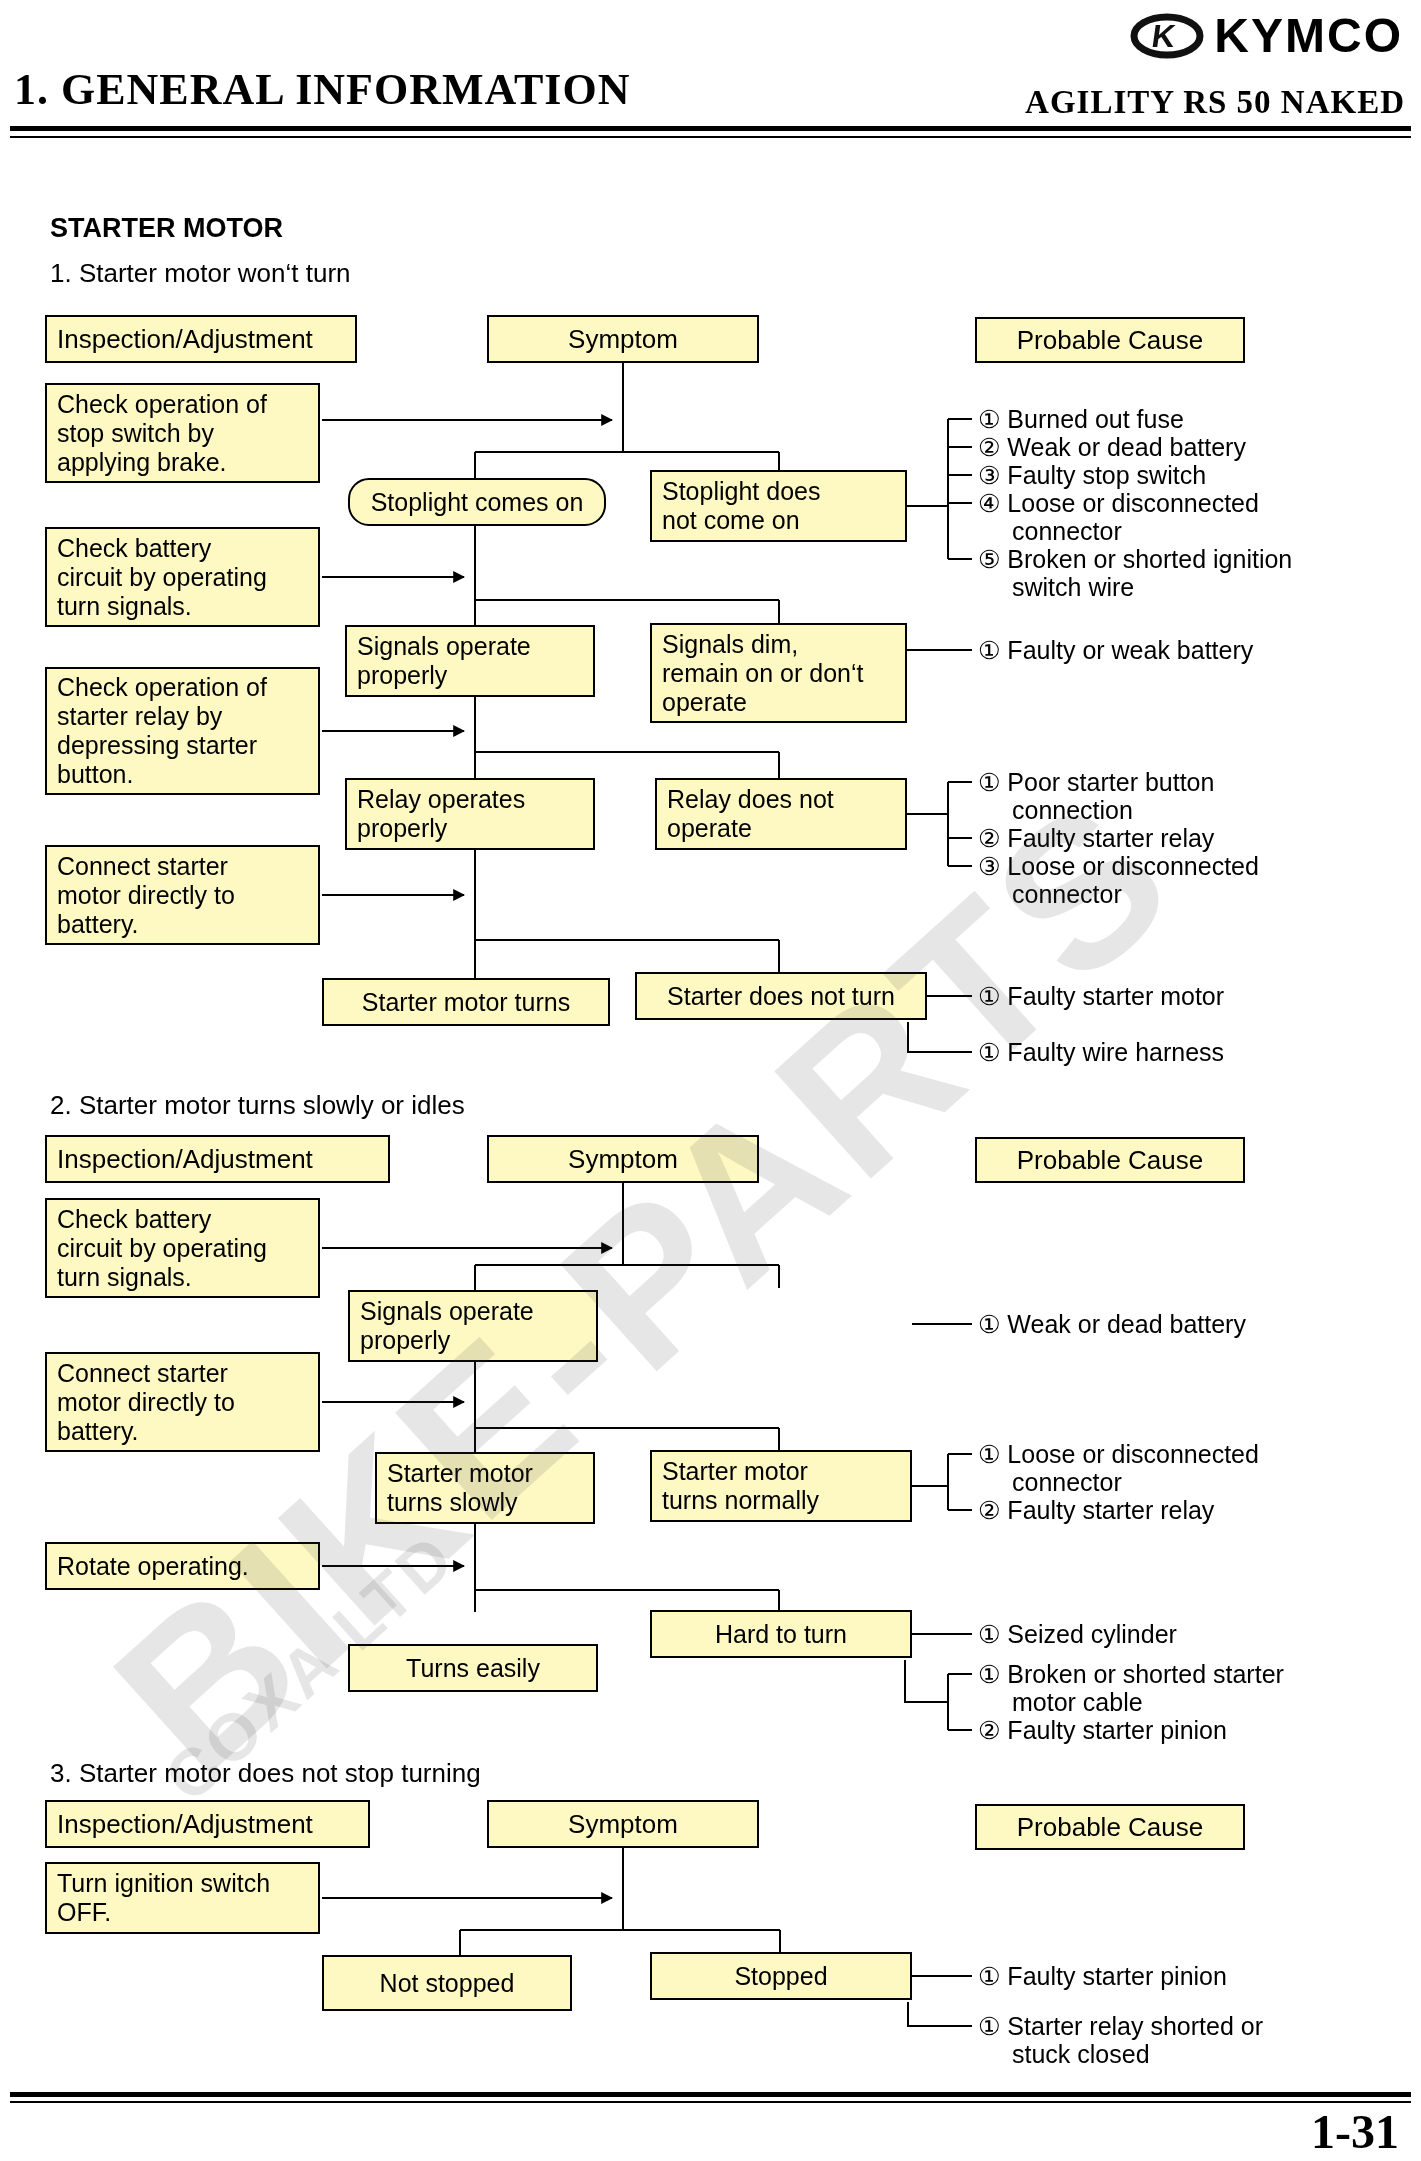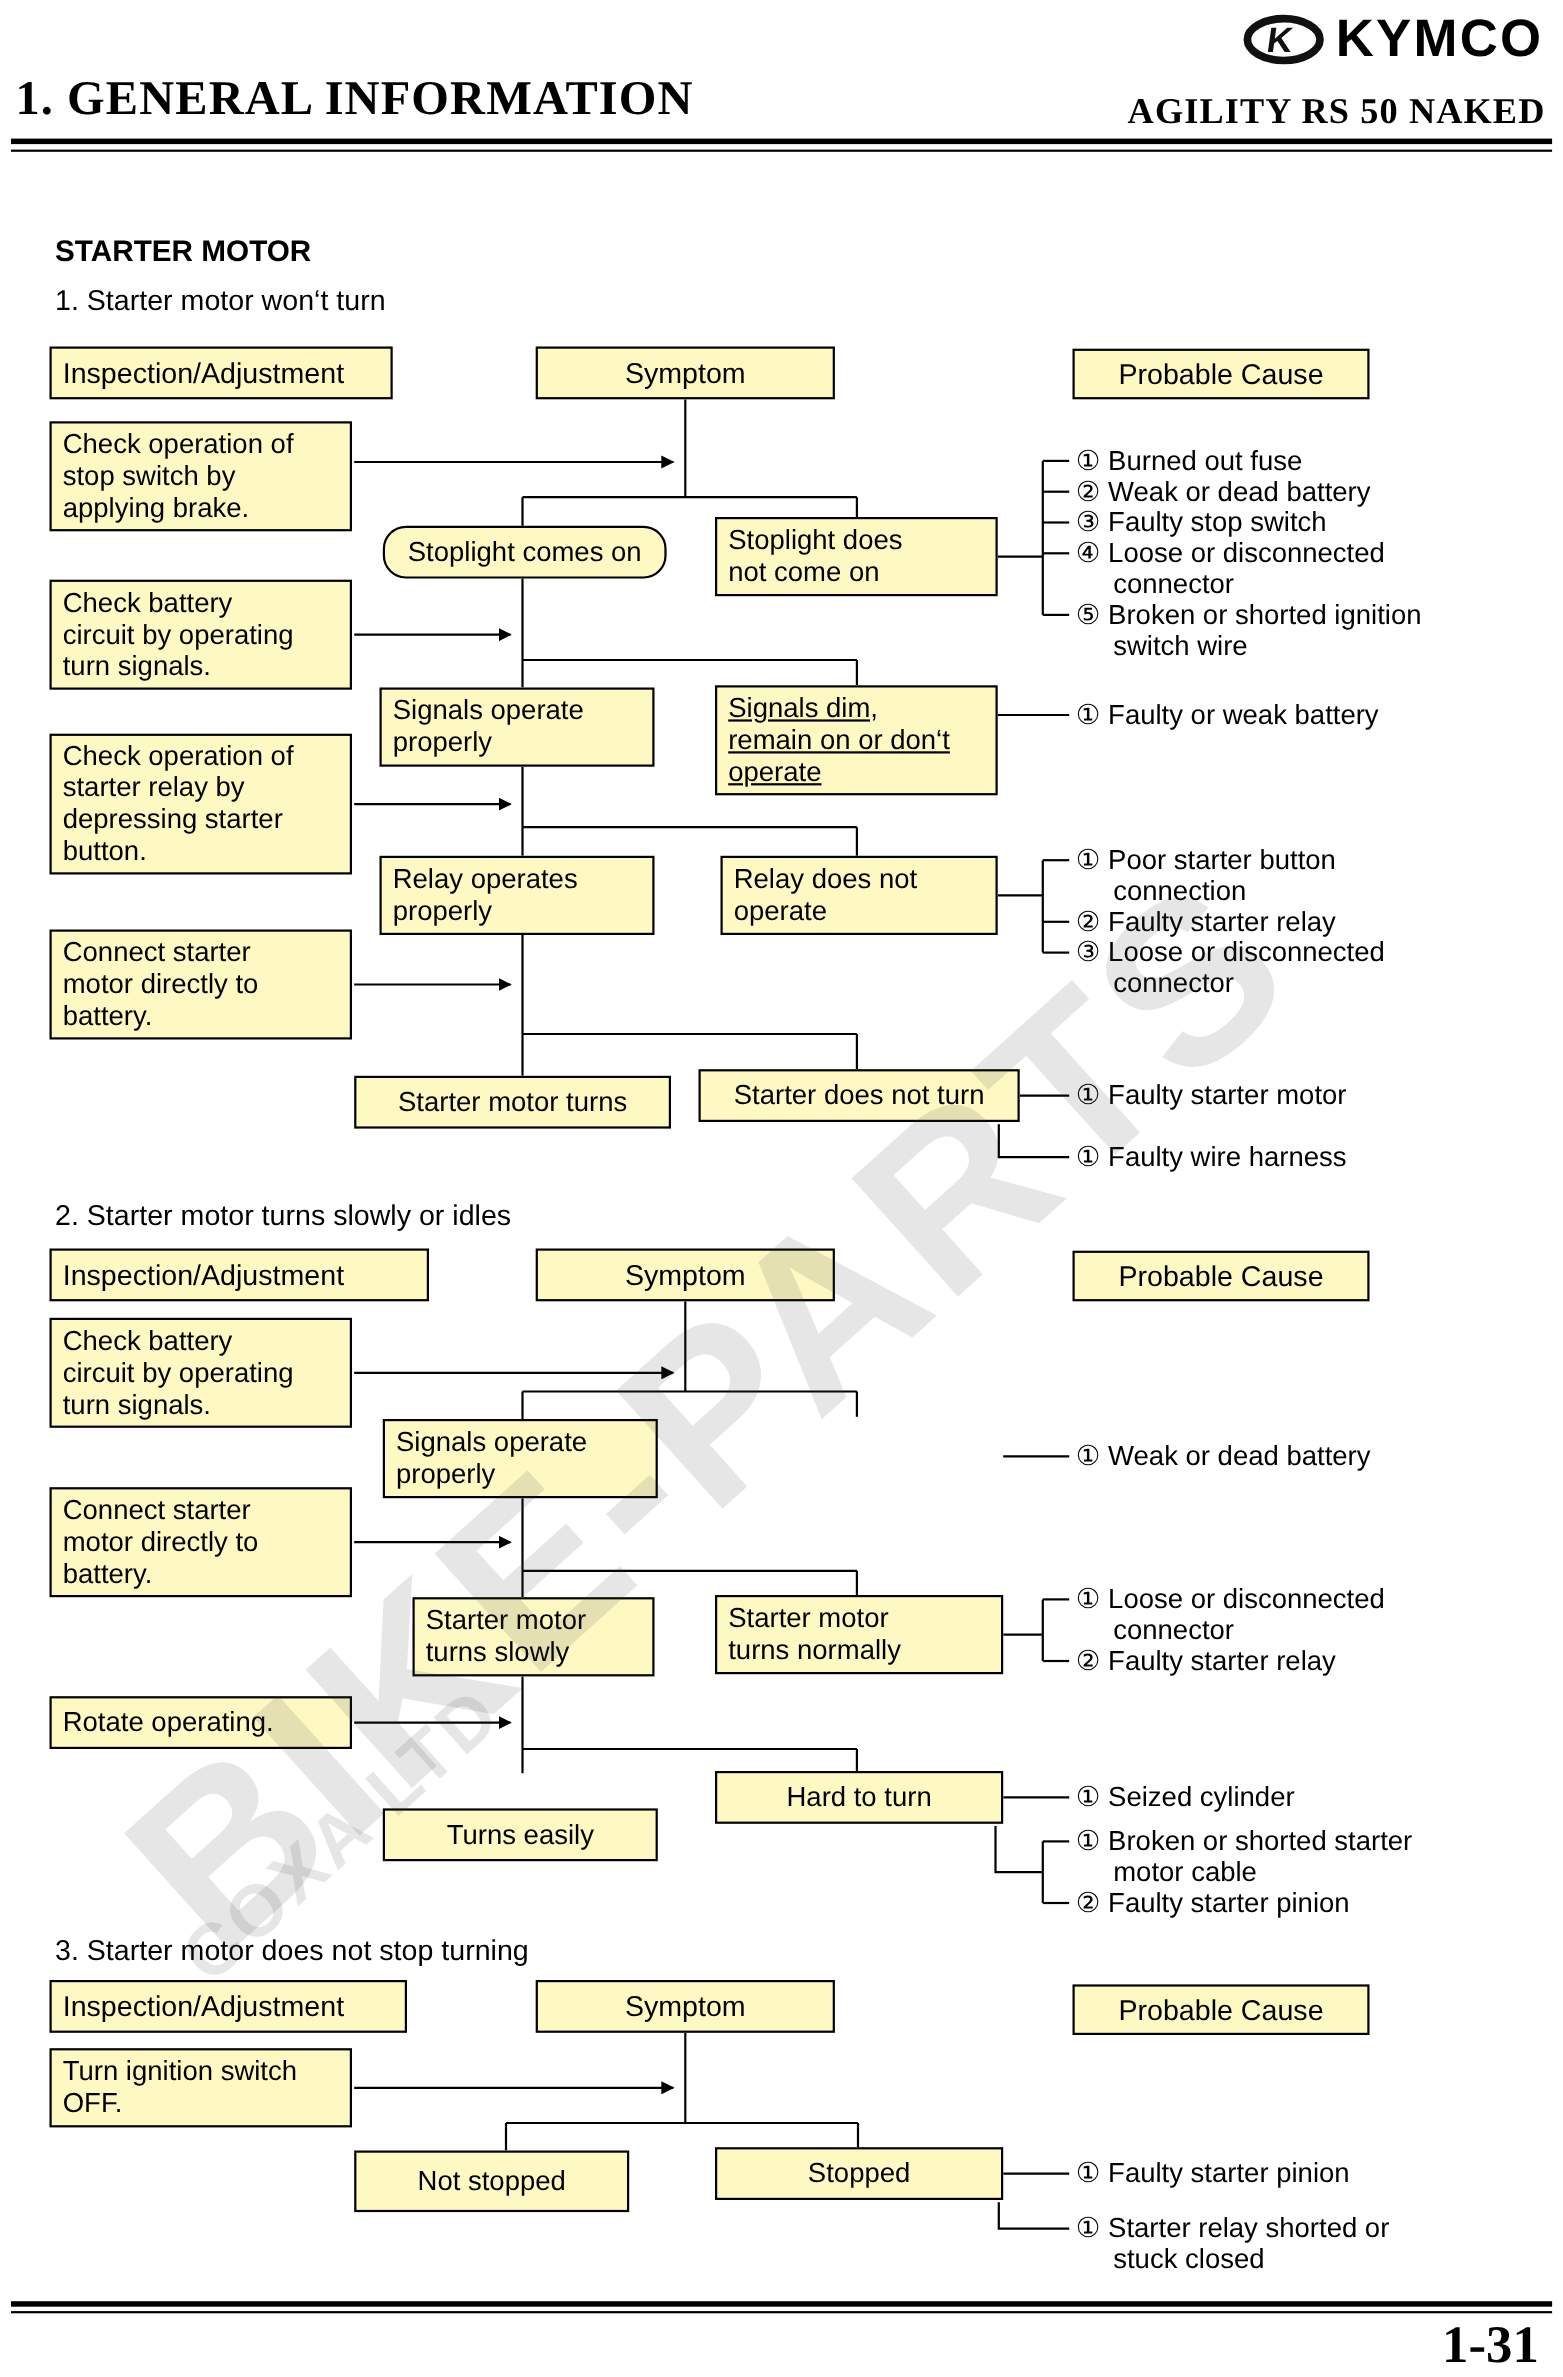--- a/index.html
+++ b/index.html
@@ -145,21 +145,21 @@
 button.</div>
   <div class="box" style="left:45px;top:845px;width:275px;height:100px;">Connect starter
 motor directly to
 battery.</div>
 
   <div class="box c" style="left:348px;top:478px;width:258px;height:48px;border-radius:21px;">Stoplight comes on</div>
   <div class="box" style="left:650px;top:470px;width:257px;height:72px;">Stoplight does
 not come on</div>
   <div class="box" style="left:345px;top:625px;width:250px;height:72px;">Signals operate
 properly</div>
-  <div class="box" style="left:650px;top:623px;width:257px;height:100px;text-decoration:underline;">Signals dim,
+  <div class="box" style="left:650px;top:623px;width:257px;height:100px;">Signals dim,
 remain on or don‘t
 operate</div>
   <div class="box" style="left:345px;top:778px;width:250px;height:72px;">Relay operates
 properly</div>
   <div class="box" style="left:655px;top:778px;width:252px;height:72px;">Relay does not
 operate</div>
   <div class="box c" style="left:322px;top:978px;width:288px;height:48px;">Starter motor turns</div>
   <div class="box c" style="left:635px;top:972px;width:292px;height:48px;">Starter does not turn</div>
 
   <div class="cause" style="top:405px;">① Burned out fuse</div>

